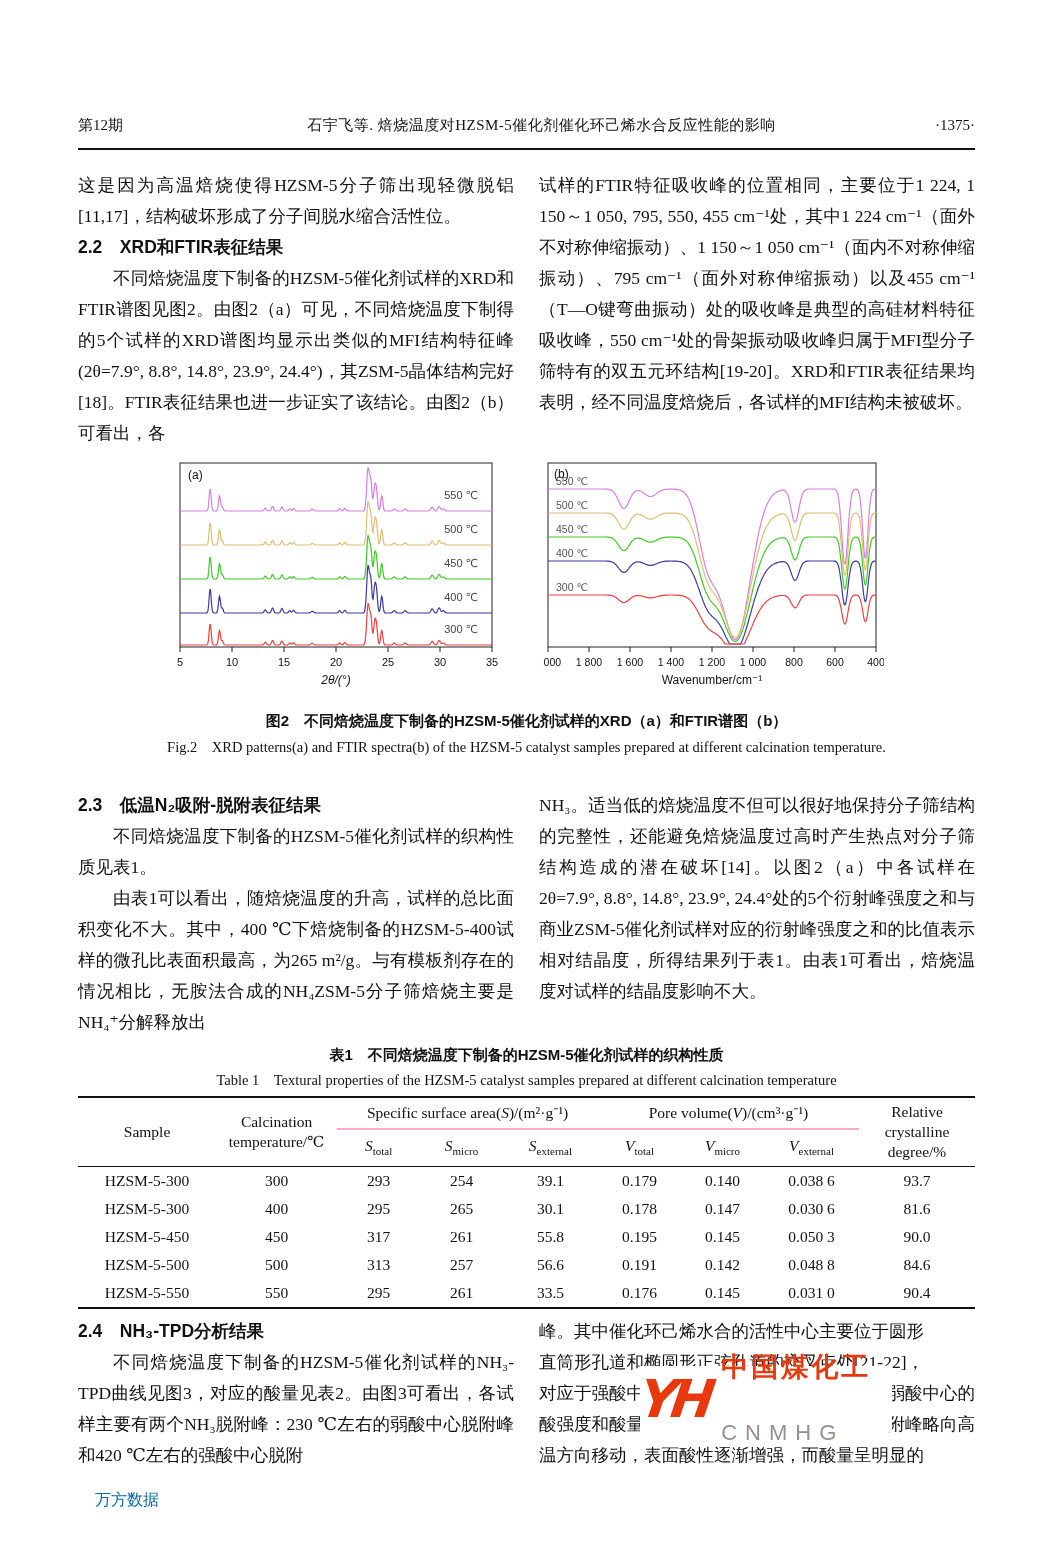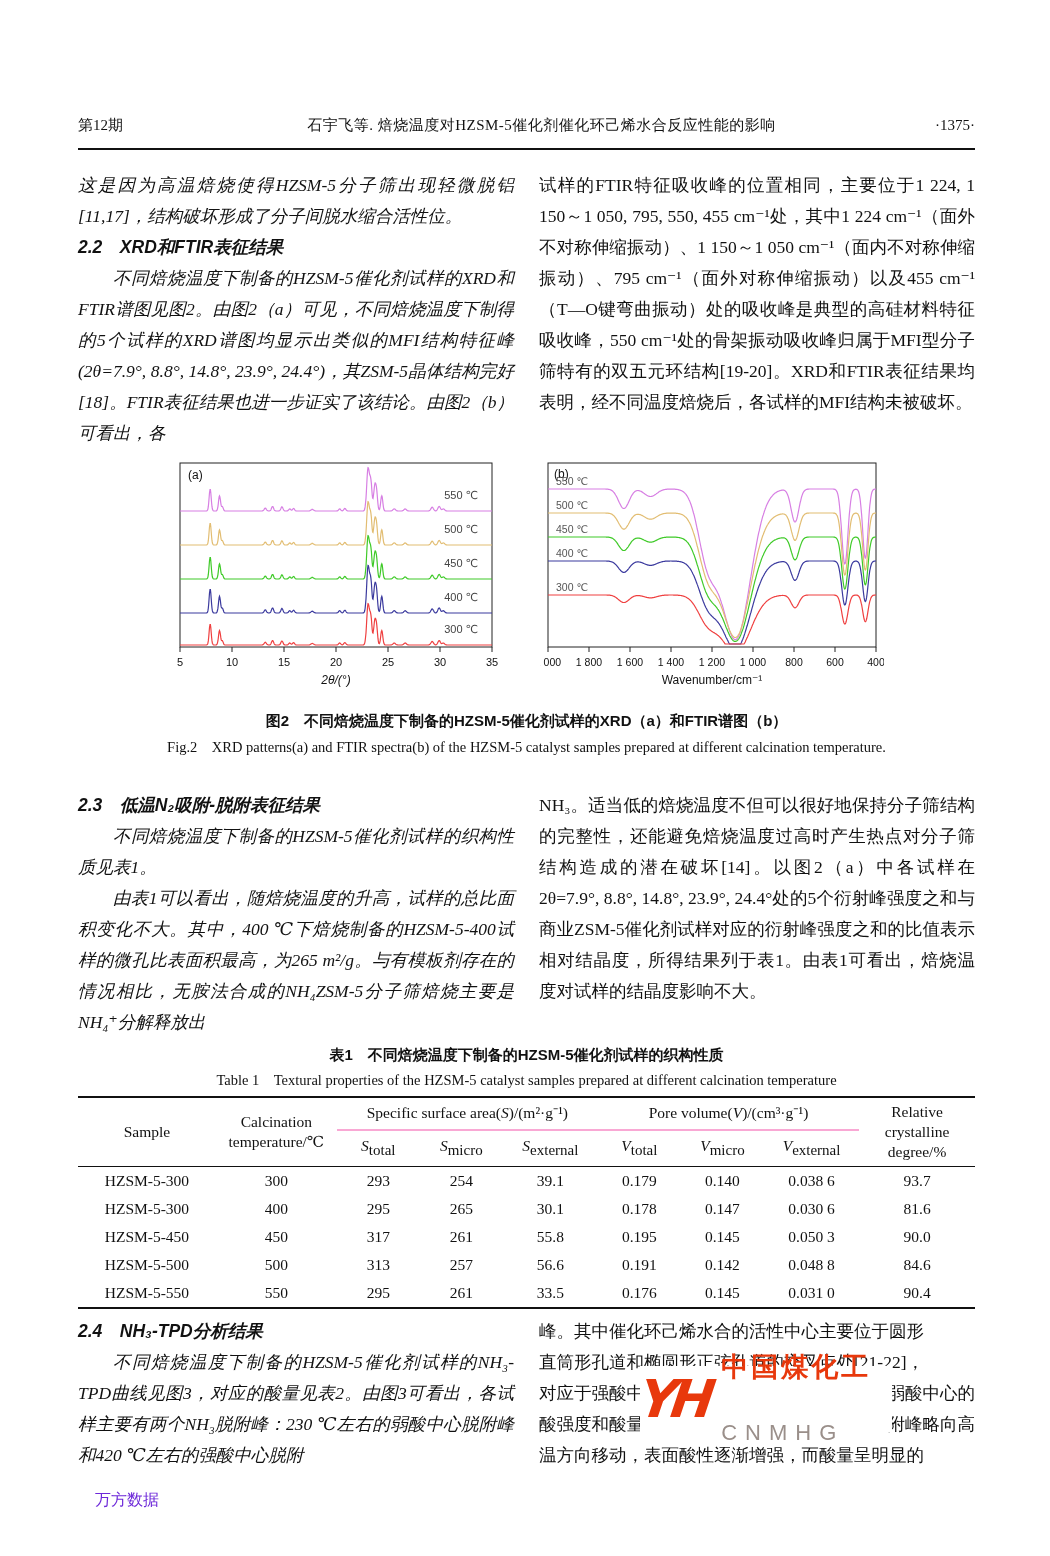--- a/index.html
+++ b/index.html
@@ -7,54 +7,54 @@
         font-family:"Liberation Serif","DejaVu Serif",serif;color:#111;overflow:hidden;padding-left:15px;}
   
   .hdr{position:absolute;left:78px;top:116px;width:897px;display:flex;align-items:baseline;
        font-size:15px;}
   .hdr .issue{width:120px;}
   .hdr .rtitle{flex:1;text-align:center;letter-spacing:.5px;}
   .hdr .pno{width:90px;text-align:right;}
   .hdr-rule{position:absolute;left:78px;top:148px;width:897px;height:0;border-top:2px solid #111;}
   
   .col{position:absolute;width:436px;font-size:17.5px;line-height:31px;text-align:justify;}
-  .colL{left:78px;font-style:italic;}
+  .colL{left:78px;}
   .colR{left:539px;width:436px;}
   .p{margin:0;}
   .indent{text-indent:2em;}
   .h2{font-family:"Liberation Sans","DejaVu Sans",sans-serif;font-weight:bold;font-size:17.5px;
       line-height:31px;margin:0;}
   
   .figure-row{position:absolute;left:78px;top:455px;width:897px;display:flex;
               justify-content:center;gap:40px;}
   .caption{position:absolute;left:78px;width:897px;text-align:center;}
   .cap-cn{font-family:"Liberation Sans","DejaVu Sans",sans-serif;font-weight:bold;font-size:15px;}
   .cap-en{font-size:14.5px;}
   
   .tbl{position:absolute;left:78px;top:1096px;width:897px;border-collapse:collapse;
        font-size:15.5px;}
   .tbl th,.tbl td{font-weight:normal;text-align:center;padding:4px 2px;line-height:20px;}
   .tbl thead{border-top:2px solid #111;}
   .tbl thead tr:last-child th,.tbl thead th[rowspan]{border-bottom:1.3px solid #111;}
   .tbl tbody{border-bottom:2px solid #111;}
   .tbl .grp{border-bottom:2px solid #f9a8d4;font-family:Liberation Serif, serif;}
   .tbl i{font-style:italic;}
-  .tbl sub{font-size:15px;}
+  .tbl sub{font-size:11px;}
   .split{display:flex;justify-content:space-between;}
   
   .wm{position:absolute;left:640px;top:1366px;width:252px;height:66px;background:#ffffff;
       display:flex;align-items:center;gap:12px;}
   .wm-logo{font-family:"DejaVu Sans",sans-serif;font-style:italic;font-weight:900;
            font-size:52px;color:#e8380c;line-height:60px;letter-spacing:-6px;transform:skewX(-8deg);}
   .wm-txt{display:flex;flex-direction:column;justify-content:center;gap:36px;}
   .wm-cn{font-family:"Liberation Sans","DejaVu Sans",sans-serif;font-weight:bold;font-size:27px;
          color:#e8380c;line-height:32px;letter-spacing:3px;}
   .wm-en{font-family:"Liberation Sans","DejaVu Sans",sans-serif;font-size:22px;color:#9a8f8a;
          letter-spacing:8px;line-height:28px;}
-  .footer{position:absolute;left:95px;top:1490px;font-size:16px;color:#6d28d9;}
+  .footer{position:absolute;left:95px;top:1490px;font-size:16px;color:#0369a1;}
   svg text{font-family:"Liberation Sans","DejaVu Sans",sans-serif;}
 </style>
 </head>
 <body>
 
 <div id="page">
 
   <div class="hdr">
     <span class="issue">第12期</span>
     <span class="rtitle">石宇飞等. 焙烧温度对HZSM-5催化剂催化环己烯水合反应性能的影响</span>

